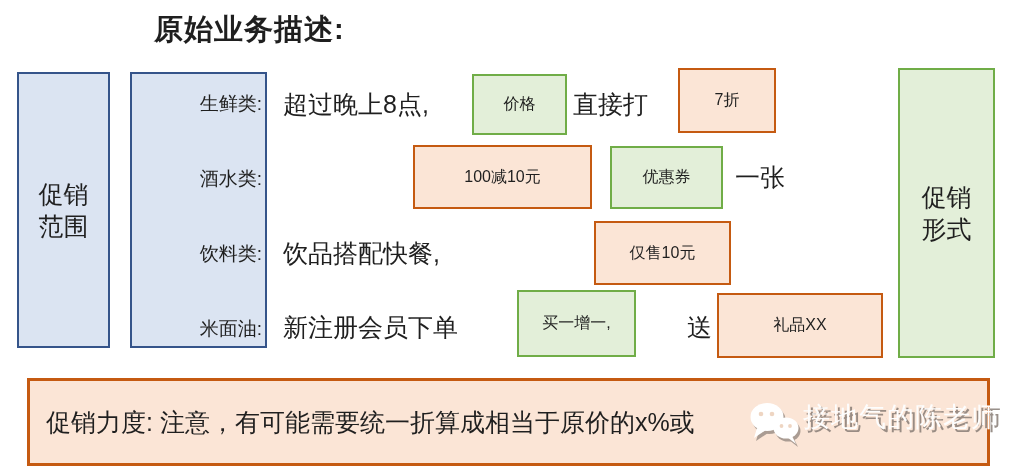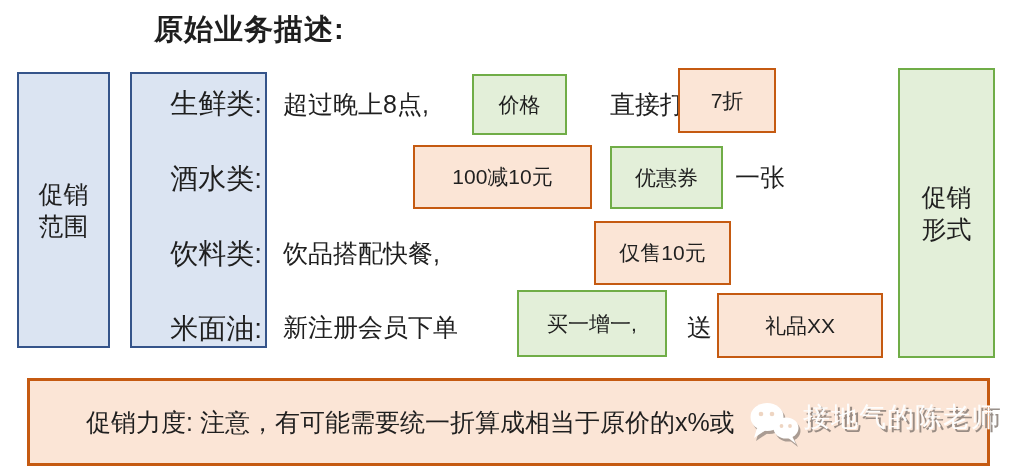--- a/index.html
+++ b/index.html
@@ -15,44 +15,44 @@
   
   .blue-box{
     background:#dbe4f2;border:2px solid #35548a;box-sizing:border-box;
   }
   #scope-box{left:17px;top:72px;width:93px;height:276px;
     display:flex;flex-direction:column;justify-content:center;align-items:center;
     font-size:25px;line-height:32px;}
   #category-box{left:130px;top:72px;width:137px;height:276px;}
   .cat-label{
     position:absolute;right:3px;height:36px;line-height:36px;
-    font-size:28px;white-space:nowrap;
+    font-size:19px;white-space:nowrap;
   }
   
   #form-box{
     left:898px;top:68px;width:97px;height:290px;
     background:#e3efd9;border:2px solid #70ad47;box-sizing:border-box;
     display:flex;flex-direction:column;justify-content:center;align-items:center;
     font-size:25px;line-height:32px;
   }
   
   .row-text{font-size:25px;line-height:32px;white-space:nowrap;}
   .hl{
     box-sizing:border-box;display:flex;align-items:center;justify-content:center;
-    font-size:21px;white-space:nowrap;
+    font-size:16px;white-space:nowrap;
   }
   .hl.green{background:#e3efd9;border:2px solid #70ad47;}
   .hl.orange{background:#fbe5d6;border:2px solid #c55a11;}
   
   #footer-box{
     left:27px;top:378px;width:963px;height:88px;box-sizing:border-box;
     background:#fbe5d6;border:3px solid #c55a11;
     display:flex;align-items:center;
   }
-  #footer-text{padding-left:36px;font-size:25px;white-space:nowrap;margin-left:20px;}
+  #footer-text{padding-left:16px;font-size:25px;white-space:nowrap;}
   
   #watermark{
     left:748px;top:399px;display:flex;align-items:flex-start;gap:3px;
   }
   #watermark .wm-text{
     font-size:27px;letter-spacing:1px;color:#fdfdfd;
     text-shadow:3px 3px 0 rgba(135,125,118,0.85);white-space:nowrap;
   }
   #watermark svg{filter:drop-shadow(2px 3px 0 rgba(135,125,118,0.7));}
 </style>
@@ -70,32 +70,32 @@
 
   <div id="category-box" class="abs blue-box">
     <span class="cat-label" style="top:12px">生鲜类:</span>
     <span class="cat-label" style="top:162px">饮料类:</span>
     <span class="cat-label" style="top:87px">酒水类:</span>
     <span class="cat-label" style="top:237px">米面油:</span>
   </div>
 
   <div class="abs row-text" style="left:283px;top:88px">超过晚上8点,</div>
   <div class="abs hl green" style="left:472px;top:74px;width:95px;height:61px">价格</div>
-  <div class="abs row-text" style="left:610px;top:88px">直接打</div>
+  <div class="abs row-text" style="left:573px;top:88px">直接打</div>
   <div class="abs hl orange" style="left:678px;top:68px;width:98px;height:65px">7折</div>
 
   <div class="abs hl orange" style="left:413px;top:145px;width:179px;height:64px">100减10元</div>
   <div class="abs hl green" style="left:610px;top:146px;width:113px;height:63px">优惠券</div>
   <div class="abs row-text" style="left:735px;top:161px">一张</div>
 
   <div class="abs row-text" style="left:283px;top:237px">饮品搭配快餐,</div>
   <div class="abs hl orange" style="left:594px;top:221px;width:137px;height:64px">仅售10元</div>
 
   <div class="abs row-text" style="left:283px;top:311px">新注册会员下单</div>
-  <div class="abs hl green" style="left:517px;top:290px;width:150px;height:67px">买一增一,</div>
+  <div class="abs hl green" style="left:517px;top:290px;width:119px;height:67px">买一增一,</div>
   <div class="abs row-text" style="left:687px;top:311px">送</div>
   <div class="abs hl orange" style="left:717px;top:293px;width:166px;height:65px">礼品XX</div>
 
   <div id="form-box" class="abs">
     <span>促销</span>
     <span>形式</span>
   </div>
 
   <div id="footer-box" class="abs">
     <span id="footer-text">促销力度: 注意，有可能需要统一折算成相当于原价的x%或</span>

